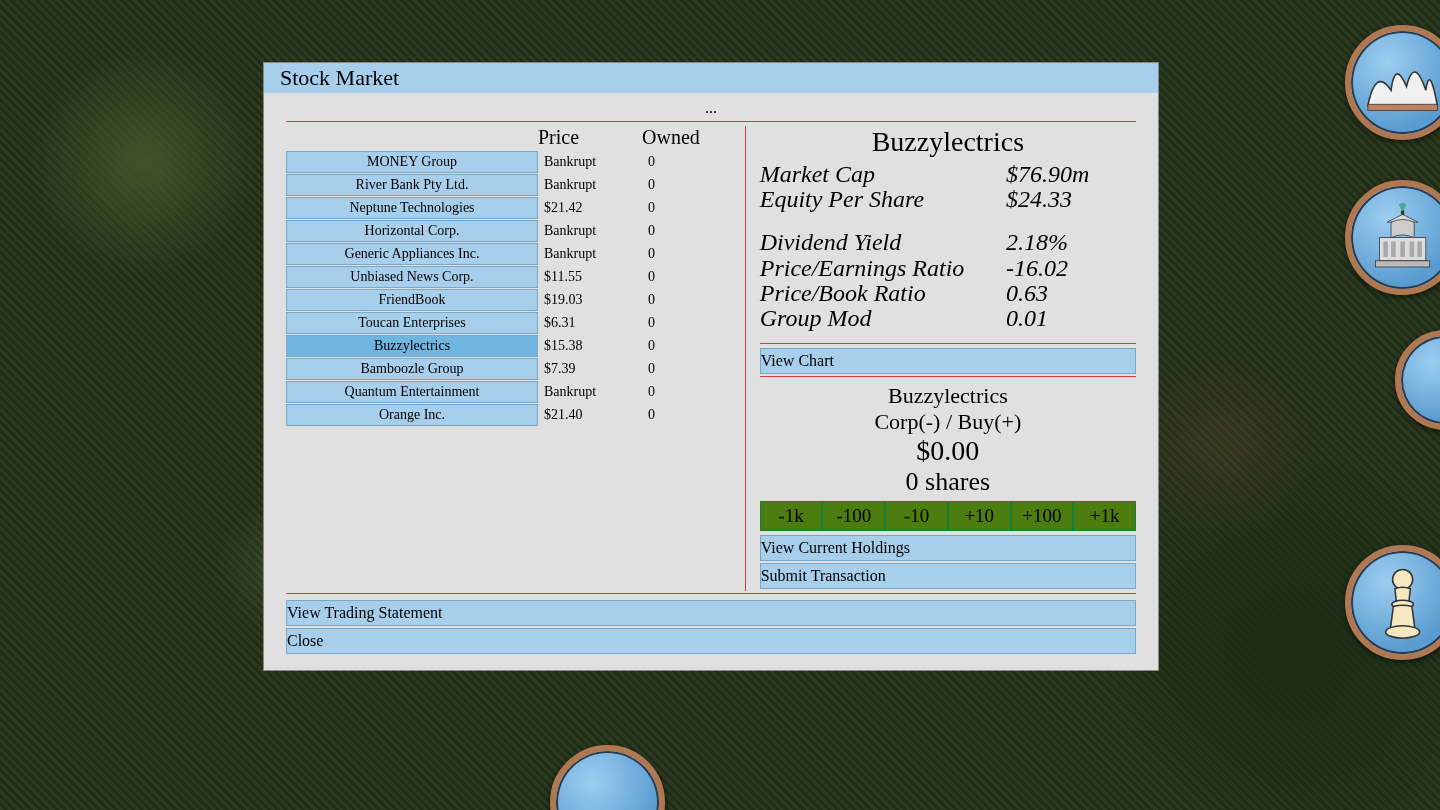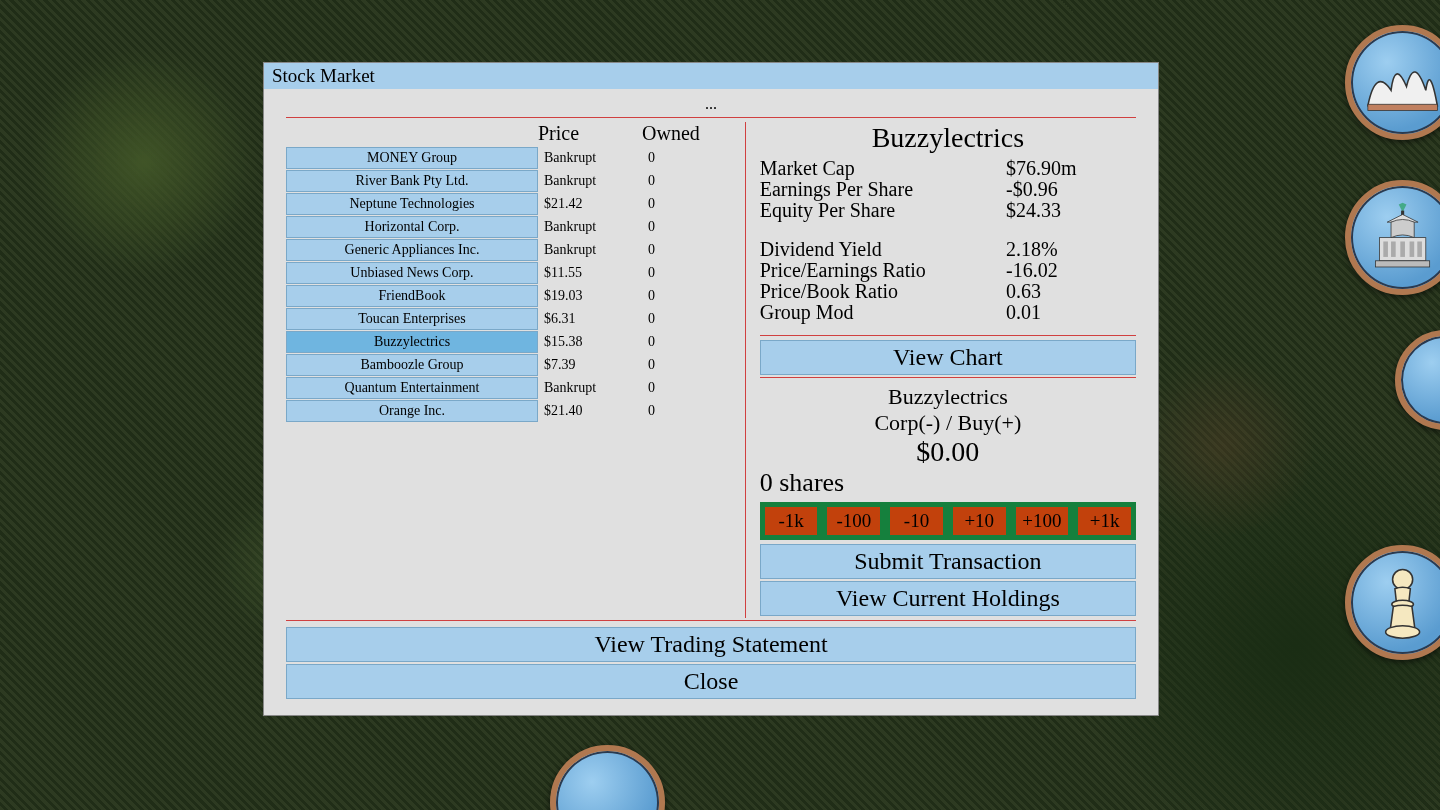--- a/index.html
+++ b/index.html
@@ -47,22 +47,22 @@
 
   .window {
     position: absolute;
     left: 263px; top: 62px;
     width: 896px;
     background: #e0e0e0;
     border: 1px solid #888;
   }
   .titlebar {
     background: #a7ceeb;
-    padding: 2px 8px;
-    font-size: 19px;
+    padding: 2px 16px;
+    font-size: 22px;
   }
   .content { padding: 6px 22px 14px; }
   .ellip { text-align: center; font-size: 16px; height: 20px; }
   hr.red { border: none; border-top: 1px solid #d04040; margin: 2px 0 4px; }
   hr.red-short { border: none; border-top: 1px solid #d04040; margin: 2px 0 4px; }
   .main { display: flex; gap: 26px; }
   .left { flex: 1.15; }
   .right { flex: 1; border-left: 1px solid #d04040; padding-left: 14px; }
 
   .stock-header { display: flex; font-size: 20px; margin-bottom: 2px; }
@@ -79,42 +79,41 @@
     background: #a7ceeb;
     border: 1px solid #7aa8c8;
     padding: 3px 0;
     cursor: pointer;
   }
   .stock-name.selected { background: #6fb5e0; }
   .stock-price { width: 104px; padding-left: 6px; }
   .stock-owned { width: 60px; padding-left: 6px; }
 
   .detail-title { text-align: center; font-size: 28px; margin-bottom: 4px; }
-  .stat-row { display: flex; font-size: 20px; line-height: 1.05; }
+  .stat-row { display: flex; font-size: 24px; line-height: 1.05; font-style: italic; }
   .stat-label { flex: 1; }
   .stat-val { width: 130px; margin-left: 16px; }
   .stat-gap { height: 18px; }
 
   .btn {
     background: #a7ceeb;
     border: 1px solid #7aa8c8;
-    text-align: center;
-    font-size: 24px;
+    font-size: 16px;
     padding: 3px 0;
     cursor: pointer;
     margin-bottom: 2px;
     font-family: Liberation Serif, serif;
   }
   .trade-name { text-align: center; font-size: 22px; margin-top: 6px; }
   .trade-sub { text-align: center; font-size: 22px; }
   .trade-amt { text-align: center; font-size: 28px; }
-  .trade-shares { font-size: 26px; margin-bottom: 4px; }
+  .trade-shares { text-align: center; font-size: 26px; margin-bottom: 4px; }
   .qty-row { display: flex; gap: 0; margin-bottom: 4px; }
   .qty-btn {
-    flex: 1; background: #c2410c; border: 5px solid #15803d;
+    flex: 1; background: #4d7c0f; border: 1px solid #15803d;
     text-align: center; font-size: 19px; padding: 3px 0; cursor: pointer;
   }
   .bottom-btns { margin-top: 6px; }
 </style>
 </head>
 <body>
 
 <div class="bg"></div>
 
 <div class="token t1">
@@ -224,24 +223,20 @@
               <div class="stock-owned">0</div>
             </div>
           </div>
       </div>
       <div class="right">
         <div class="detail-title">Buzzylectrics</div>
         <div id="stats1">
             <div class="stat-row">
               <div class="stat-label">Market Cap</div>
               <div class="stat-val">$76.90m</div>
-            </div>
-            <div class="stat-row">
-              <div class="stat-label">Earnings Per Share</div>
-              <div class="stat-val">-$0.96</div>
             </div>
             <div class="stat-row">
               <div class="stat-label">Equity Per Share</div>
               <div class="stat-val">$24.33</div>
             </div>
           </div>
         <div class="stat-gap"></div>
         <div id="stats2">
             <div class="stat-row">
               <div class="stat-label">Dividend Yield</div>
@@ -269,22 +264,22 @@
         <div class="trade-amt">$0.00</div>
         <div class="trade-shares">0 shares</div>
         <div class="qty-row" id="qty-row">
             <div class="qty-btn">-1k</div>
             <div class="qty-btn">-100</div>
             <div class="qty-btn">-10</div>
             <div class="qty-btn">+10</div>
             <div class="qty-btn">+100</div>
             <div class="qty-btn">+1k</div>
           </div>
+        <div class="btn">View Current Holdings</div>
         <div class="btn">Submit Transaction</div>
-        <div class="btn">View Current Holdings</div>
       </div>
     </div>
     <hr class="red">
     <div class="bottom-btns">
       <div class="btn">View Trading Statement</div>
       <div class="btn">Close</div>
     </div>
   </div>
 </div>
 

